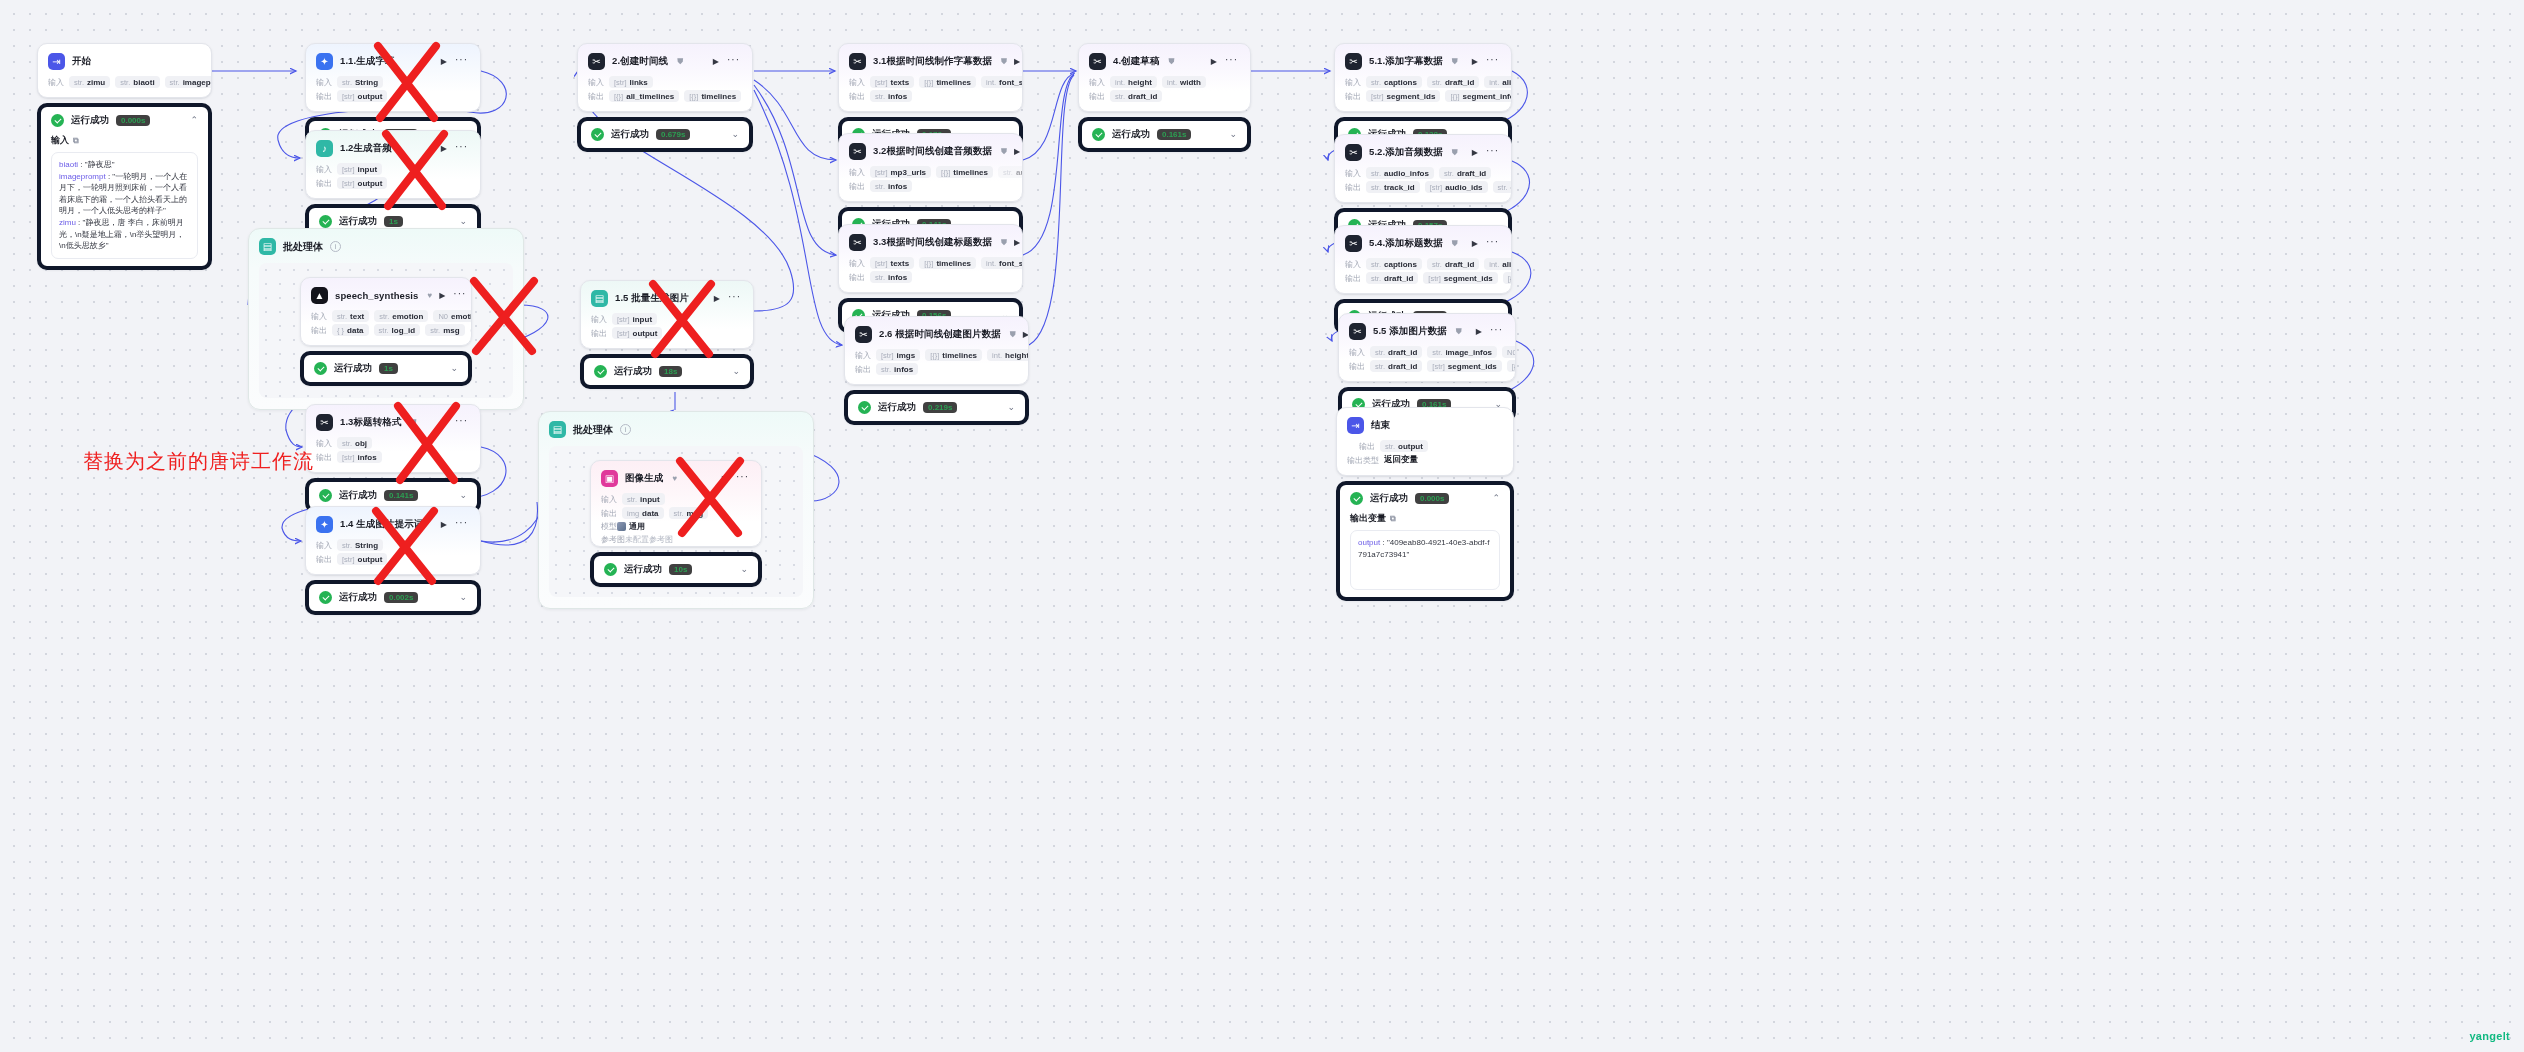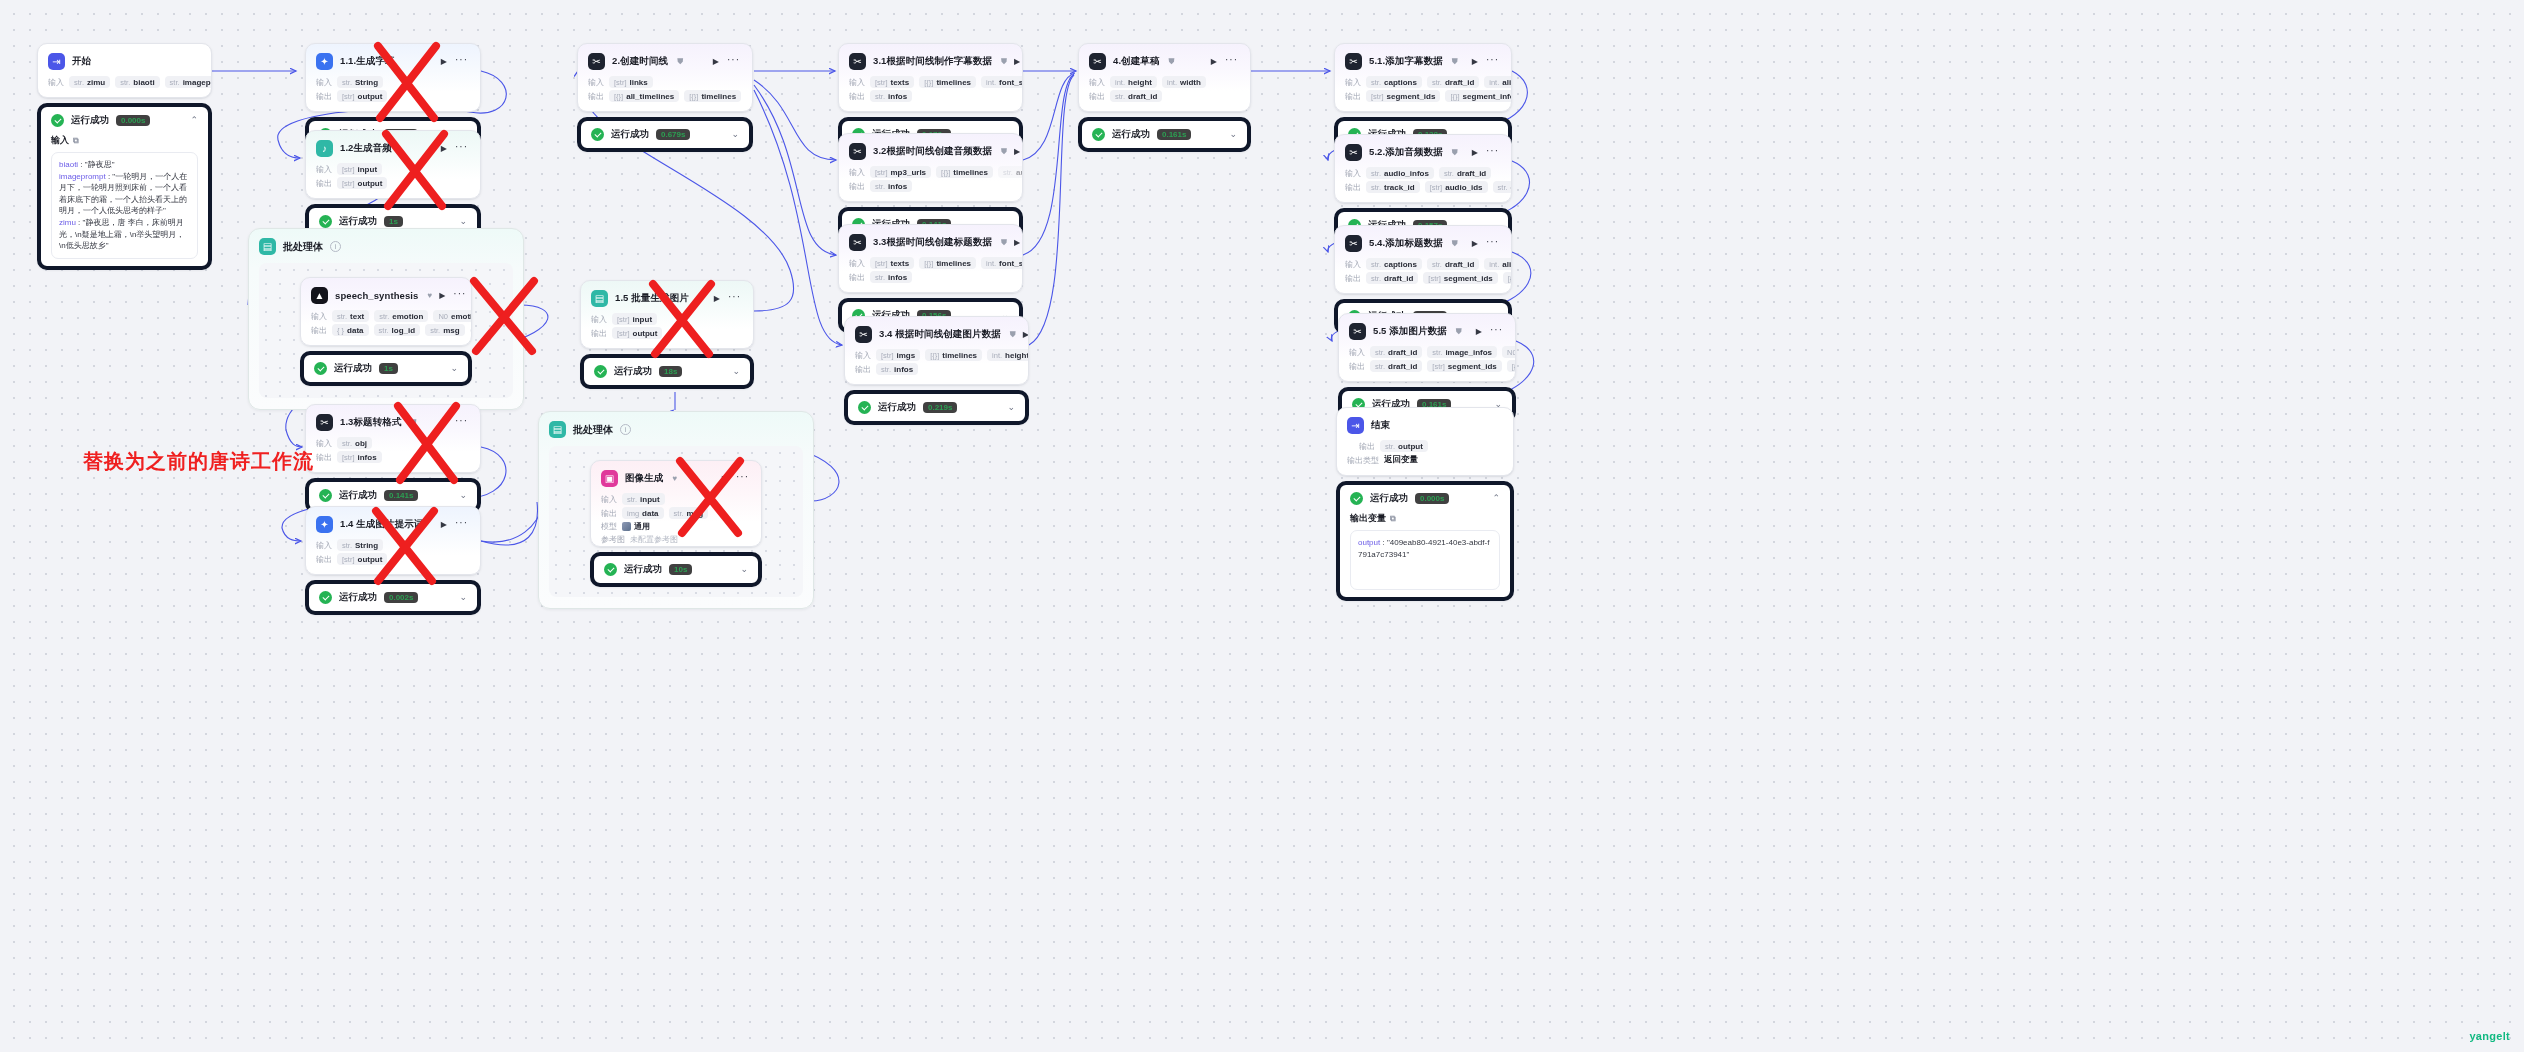--- a/index.html
+++ b/index.html
@@ -95,28 +95,28 @@
   .info-i{width:9px;height:9px;border:1px solid #b5bac6;border-radius:50%;font-size:7px;color:#9aa0ae;display:flex;align-items:center;justify-content:center;line-height:1;}
   .batch-inner{
     border-radius:8px;background:#f5f6f9;
     background-image:radial-gradient(circle,#d8dbe3 1px,transparent 1.1px);
     background-size:14px 14px;
     padding:14px 14px 12px 14px;
     display:flex;justify-content:center;
   }
   .batch-node{width:172px;}
 
-  .modelrow{display:flex;align-items:center;gap:5px;padding:1px 10px;}
+  .modelrow{display:flex;align-items:center;padding:1px 10px;}
   .mchip{display:inline-flex;align-items:center;gap:3px;font-size:8px;font-weight:700;color:#2a2d38;}
   .mthumb{width:9px;height:9px;border-radius:2px;background:linear-gradient(135deg,#8e9ab5,#5b6f8c);flex:0 0 auto;}
   .muted{font-size:8px;color:#b1b6c2;}
 
   .red-x{position:absolute;pointer-events:none;}
   .red-note{
-    position:absolute;color:#ef2020;font-size:20px;font-weight:700;
+    position:absolute;color:#ef2020;font-size:20px;font-weight:400;
     letter-spacing:1px;white-space:nowrap;
     font-family:"DejaVu Sans","Liberation Sans",sans-serif;
   }
   .wm{position:absolute;right:14px;bottom:10px;color:#10b981;font-size:11px;font-weight:700;letter-spacing:.3px;}
 </style>
 </head>
 <body>
 
 <div id="canvas"></div>
 
@@ -693,21 +693,21 @@
       <span class="st-text">运行成功</span>
       <span class="st-time">0.156s</span>
       <span class="chev">⌄</span>
     </div>
   </div>
 
   <div class="node" style="left:844px;top:316px;width:185px;">
     <div class="card tint-purple">
       <div class="card-head">
         <span class="nicon ic-plugin">✂</span>
-        <span class="ntitle">3.4 根据时间线创建图片数据</span>
+        <span class="ntitle">2.6 根据时间线创建图片数据</span>
         <span class="badge-mini">⛊</span>
         <span class="head-right">
           <span class="play">▶</span>
 
         </span>
       </div>
       <div class="io-row">
         <span class="io-label">输入</span>
         <span class="chip">
             <span class="ty">[str]</span>

